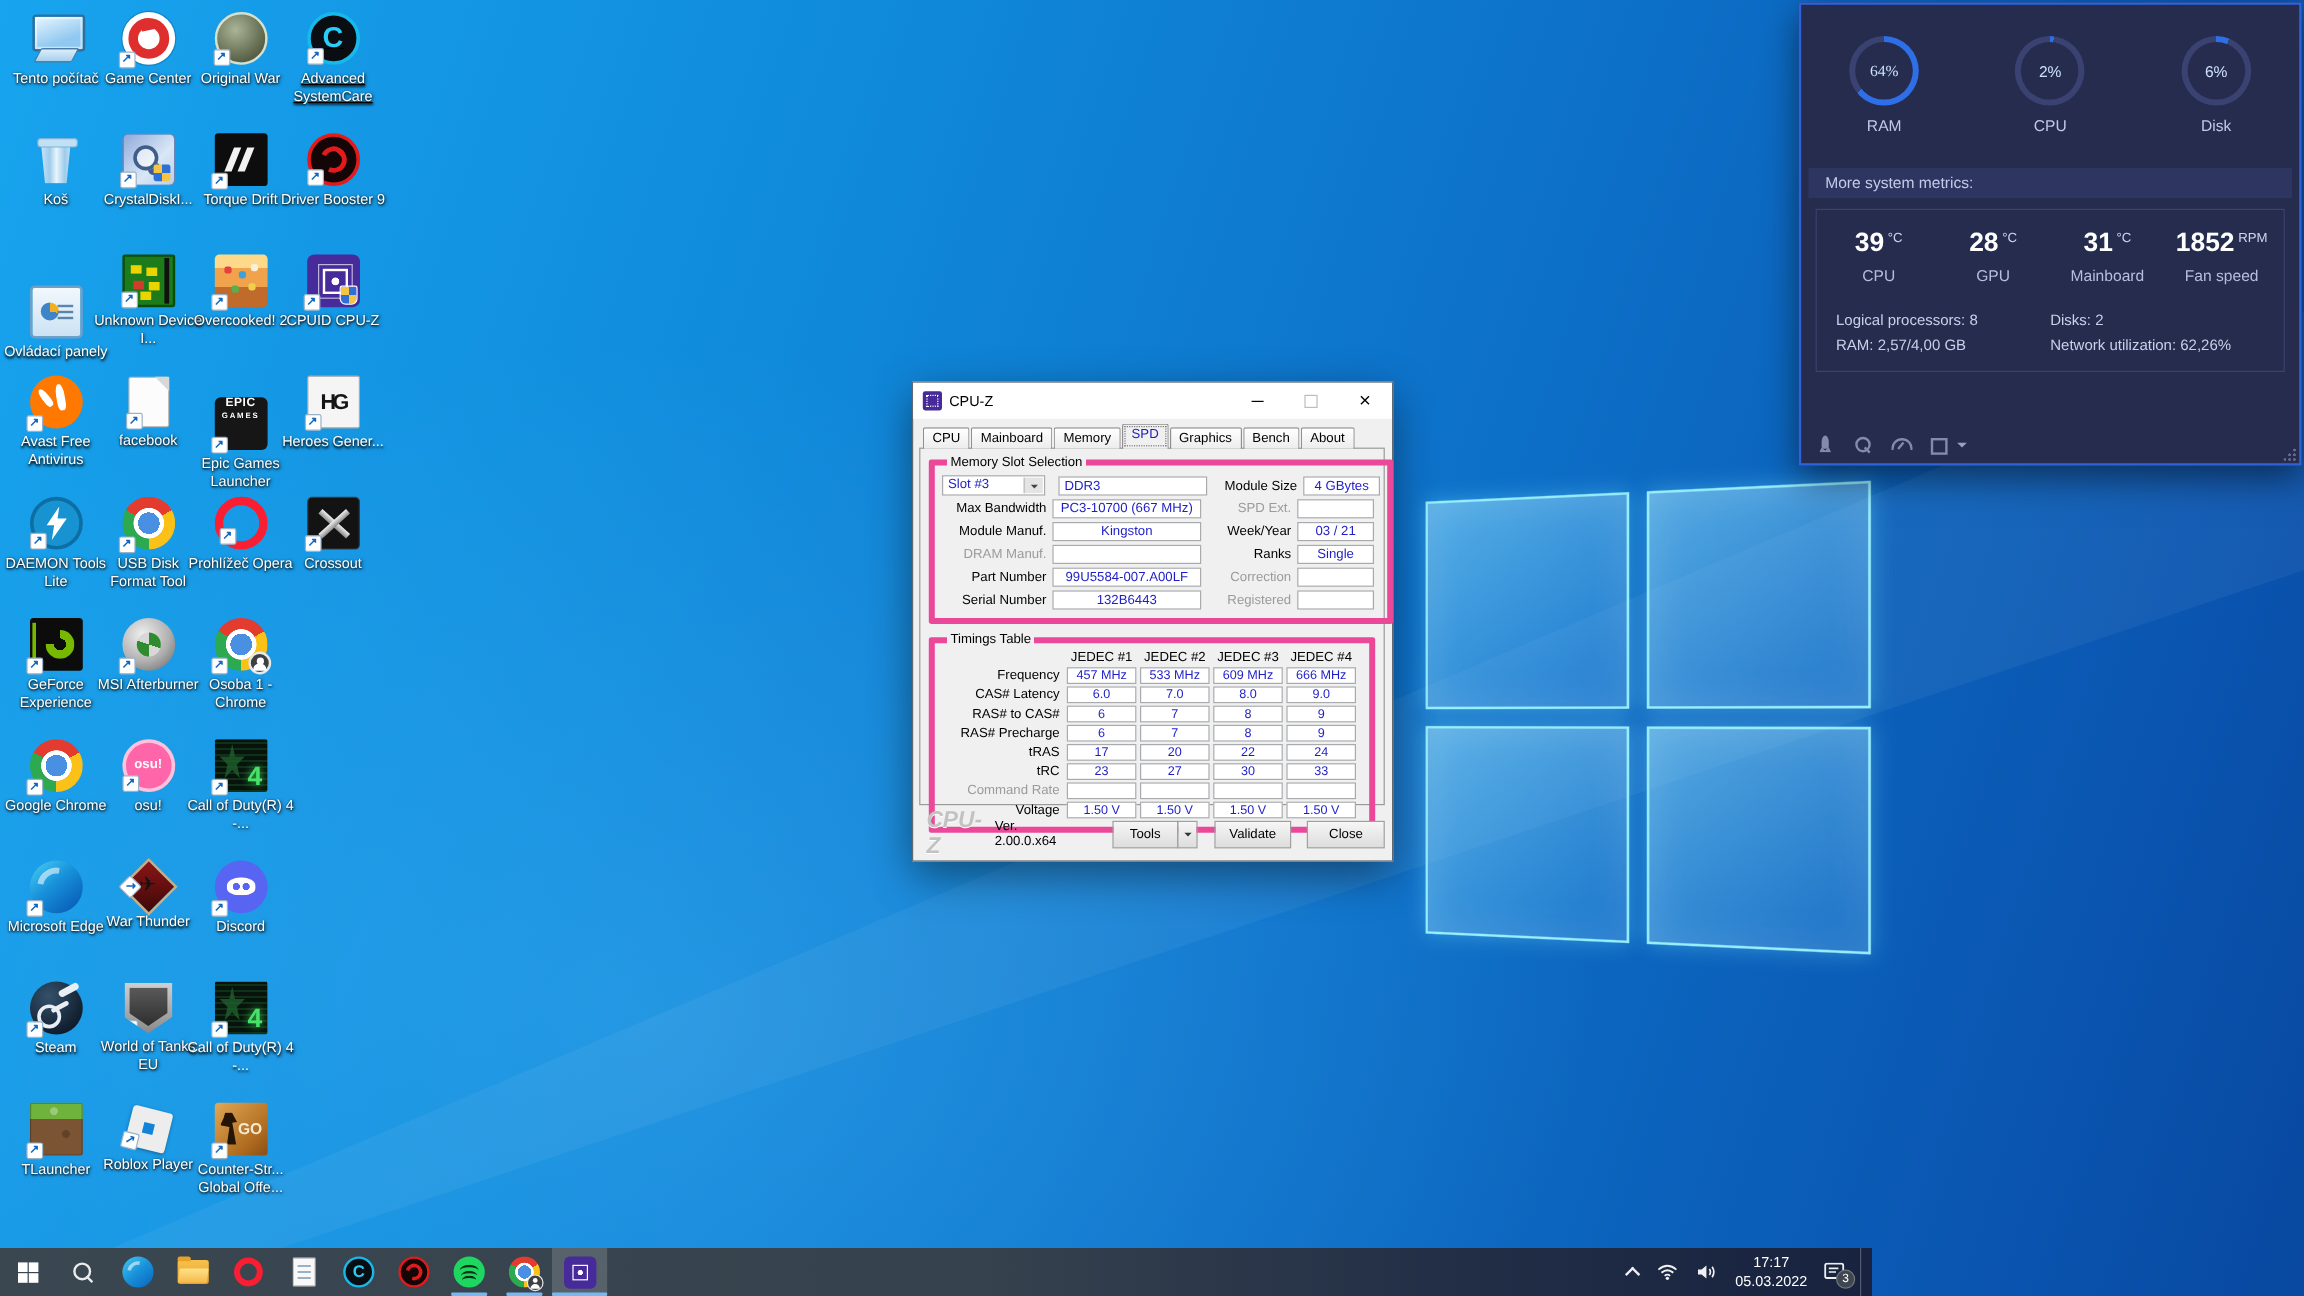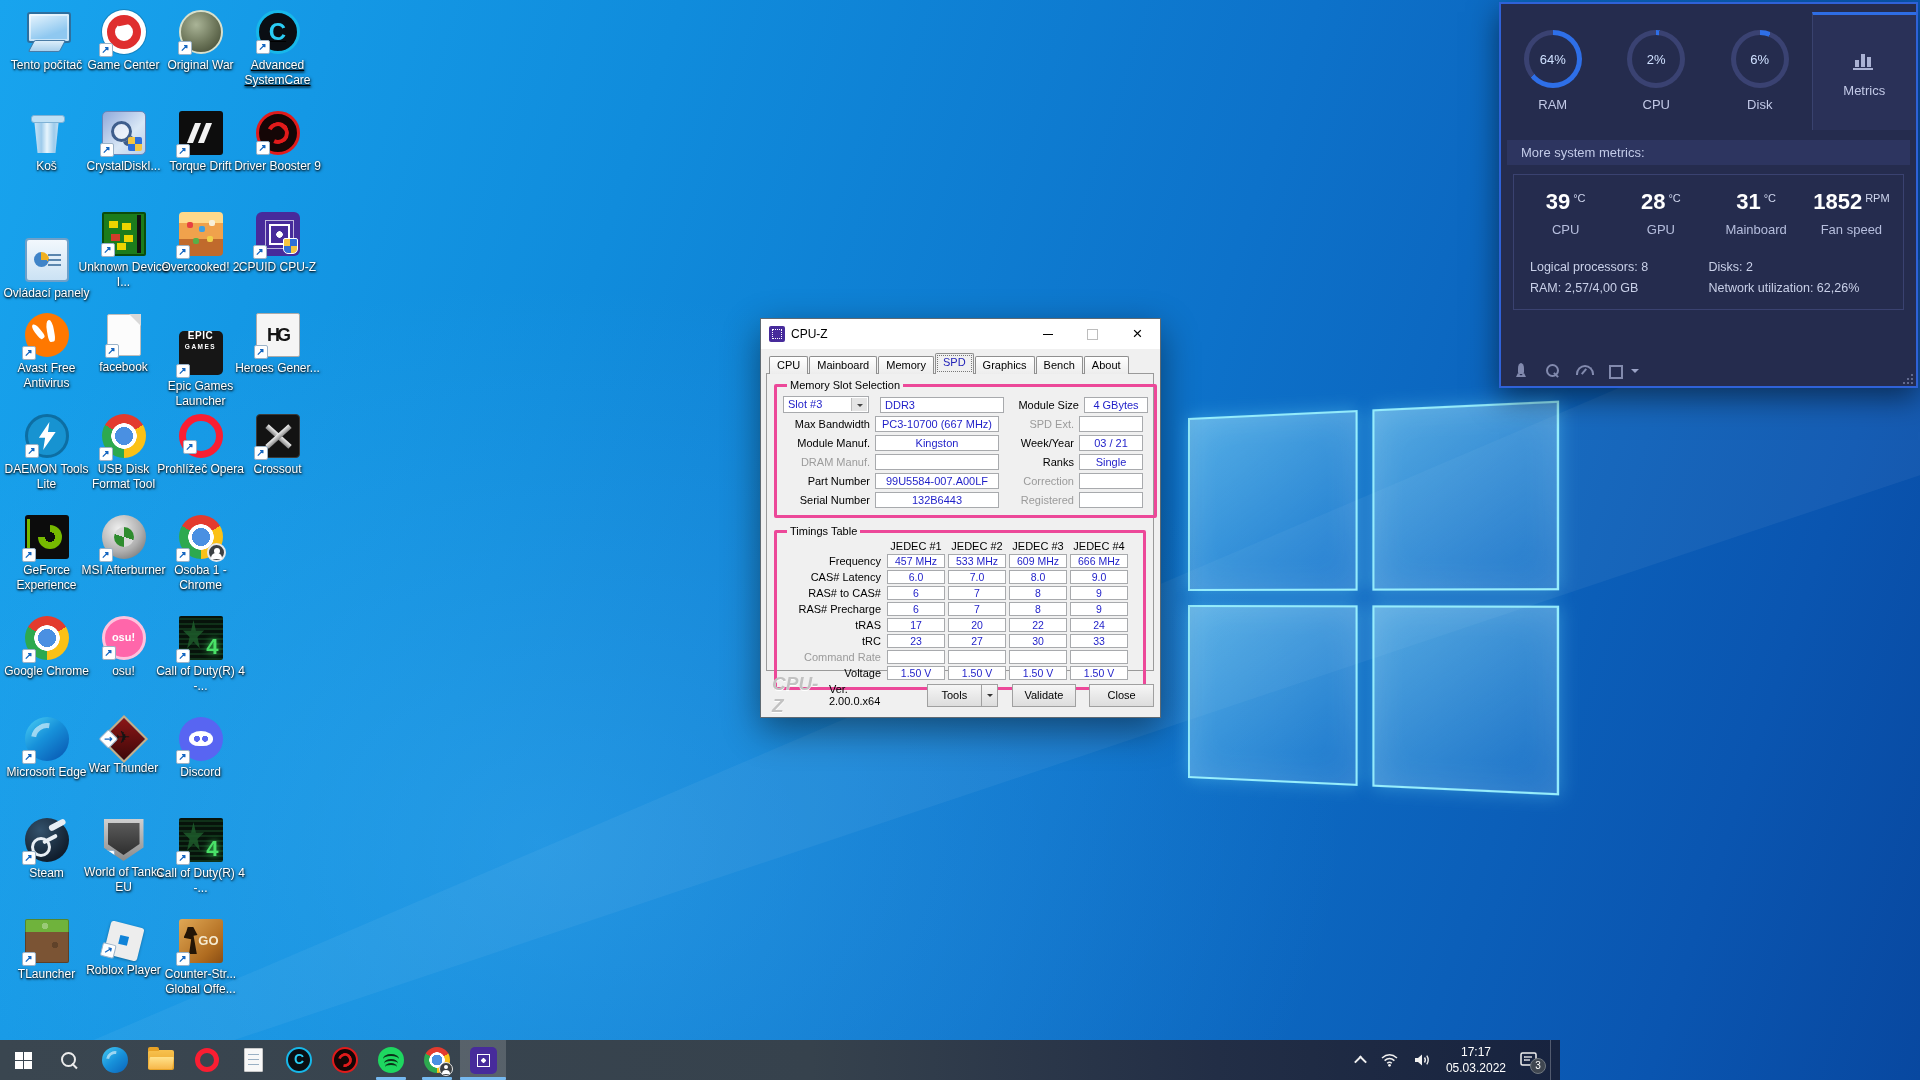--- a/index.html
+++ b/index.html
@@ -164,21 +164,21 @@
   .cz-caption-btns{position:absolute;right:0;top:0;height:30px;display:flex}
   .cbtn{width:45px;height:30px;display:flex;align-items:center;justify-content:center}
   .cbtn.min::before{content:"";width:10px;height:1px;background:#000}
   .cbtn.max::before{content:"";width:9px;height:9px;border:1px solid #bdbdbd}
   .cbtn.close::before{content:"\00d7";font-size:17px;line-height:1;margin-top:-2px}
   .cz-tabs{position:absolute;top:33px;left:8px;display:flex;align-items:flex-end;height:22px;z-index:2}
   .cz-tab{border:1px solid #8f8f8f;border-bottom:none;border-radius:2px 2px 0 0;
     background:linear-gradient(#fff,#ececec);padding:2px 7px 3px;margin-right:1px}
   .cz-tab.on{background:#f0f0f0;color:#2222b8;padding-bottom:6px;outline:1px dotted #777;outline-offset:-3px}
   .cz-page{position:absolute;left:5px;right:6px;top:54px;height:298px;border:1px solid #9a9a9a;background:#f0f0f0;padding:2px 3px}
-  .grp{border:3px solid #ec4899;border-radius:2px;margin:3px 4px 7px;padding:2px 6px 7px}
+  .grp{border:5px solid #ec4899;border-radius:2px;margin:3px 4px 7px;padding:2px 6px 7px}
   .grp legend{font-size:11px;padding:0 3px;margin-left:4px}
   .fr{display:flex;align-items:center;margin-top:3px}
   .fr.gapb{}
   .fl-label{width:92px;text-align:right;padding-right:5px;white-space:nowrap}
   .fl-field{width:124px;height:16px;border:1px solid #a8aaad;background:#fff;color:#1e1ec8;
     text-align:center;line-height:14px;overflow:hidden;white-space:nowrap}
   .fl-field.la{text-align:left;padding-left:4px}
   .fr-label{width:74px;text-align:right;padding-right:5px;margin-left:6px;white-space:nowrap}
   .fr-field{width:64px;height:16px;border:1px solid #a8aaad;background:#fff;color:#1e1ec8;text-align:center;line-height:14px}
   .dislabel{color:#9b9b9b}
@@ -662,45 +662,37 @@
     <span class="wbtn b-tools">Tools</span>
     <span class="wbtn b-toolsdd"></span>
     <span class="wbtn b-validate">Validate</span>
     <span class="wbtn b-close">Close</span>
   </div>
 </div>
 
 <div class="pm">
   <div class="pm-gauges" id="pm-gauges">
     <div class="pm-cell">
-        <div class="ring" style="background: conic-gradient(rgb(46, 111, 232) 64%, rgb(58, 66, 114) 0deg);">
+        <div class="ring" style="background: conic-gradient(rgb(46, 111, 232) 64%, rgb(58, 66, 114) 0deg); font-family: Liberation Serif, serif;">
           <span class="pct">64%</span>
         </div>
         <div class="glabel">RAM</div>
       </div>
       <div class="pm-cell">
         <div class="ring" style="background: conic-gradient(rgb(46, 111, 232) 2%, rgb(58, 66, 114) 0deg);">
           <span class="pct">2%</span>
         </div>
         <div class="glabel">CPU</div>
       </div>
       <div class="pm-cell">
         <div class="ring" style="background: conic-gradient(rgb(46, 111, 232) 6%, rgb(58, 66, 114) 0deg);">
           <span class="pct">6%</span>
         </div>
         <div class="glabel">Disk</div>
       </div>
-      <div class="pm-cell metrics" id="pm-metrics-cell">
-      <div class="micon">
-          <i></i>
-          <i></i>
-          <i></i>
-        </div>
-      <div class="glabel">Metrics</div>
-    </div>
   </div>
   <div class="band">More system metrics:</div>
   <div class="panel">
     <div class="sensors" id="pm-sensors">
         <div class="sensor">
           <div class="sval">39<span class="sunit">°C</span></div>
           <div class="slab">CPU</div>
         </div>
         <div class="sensor">
           <div class="sval">28<span class="sunit">°C</span></div>

